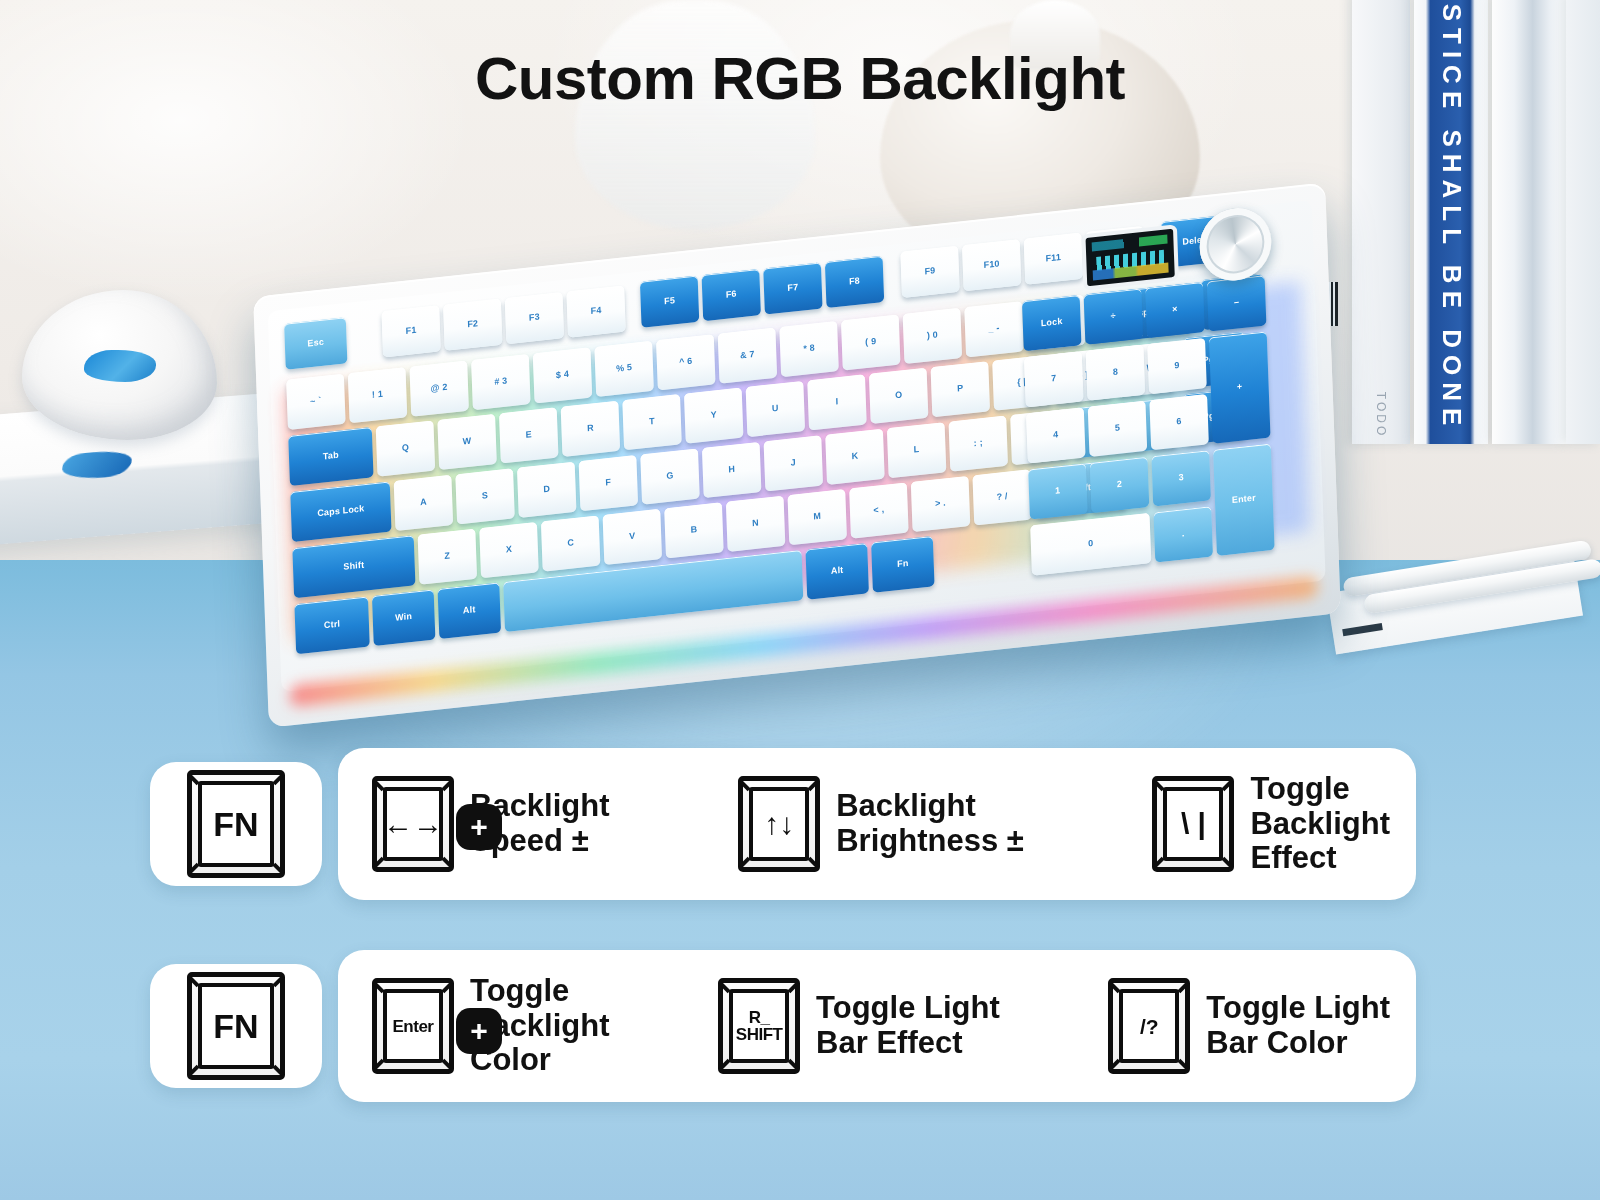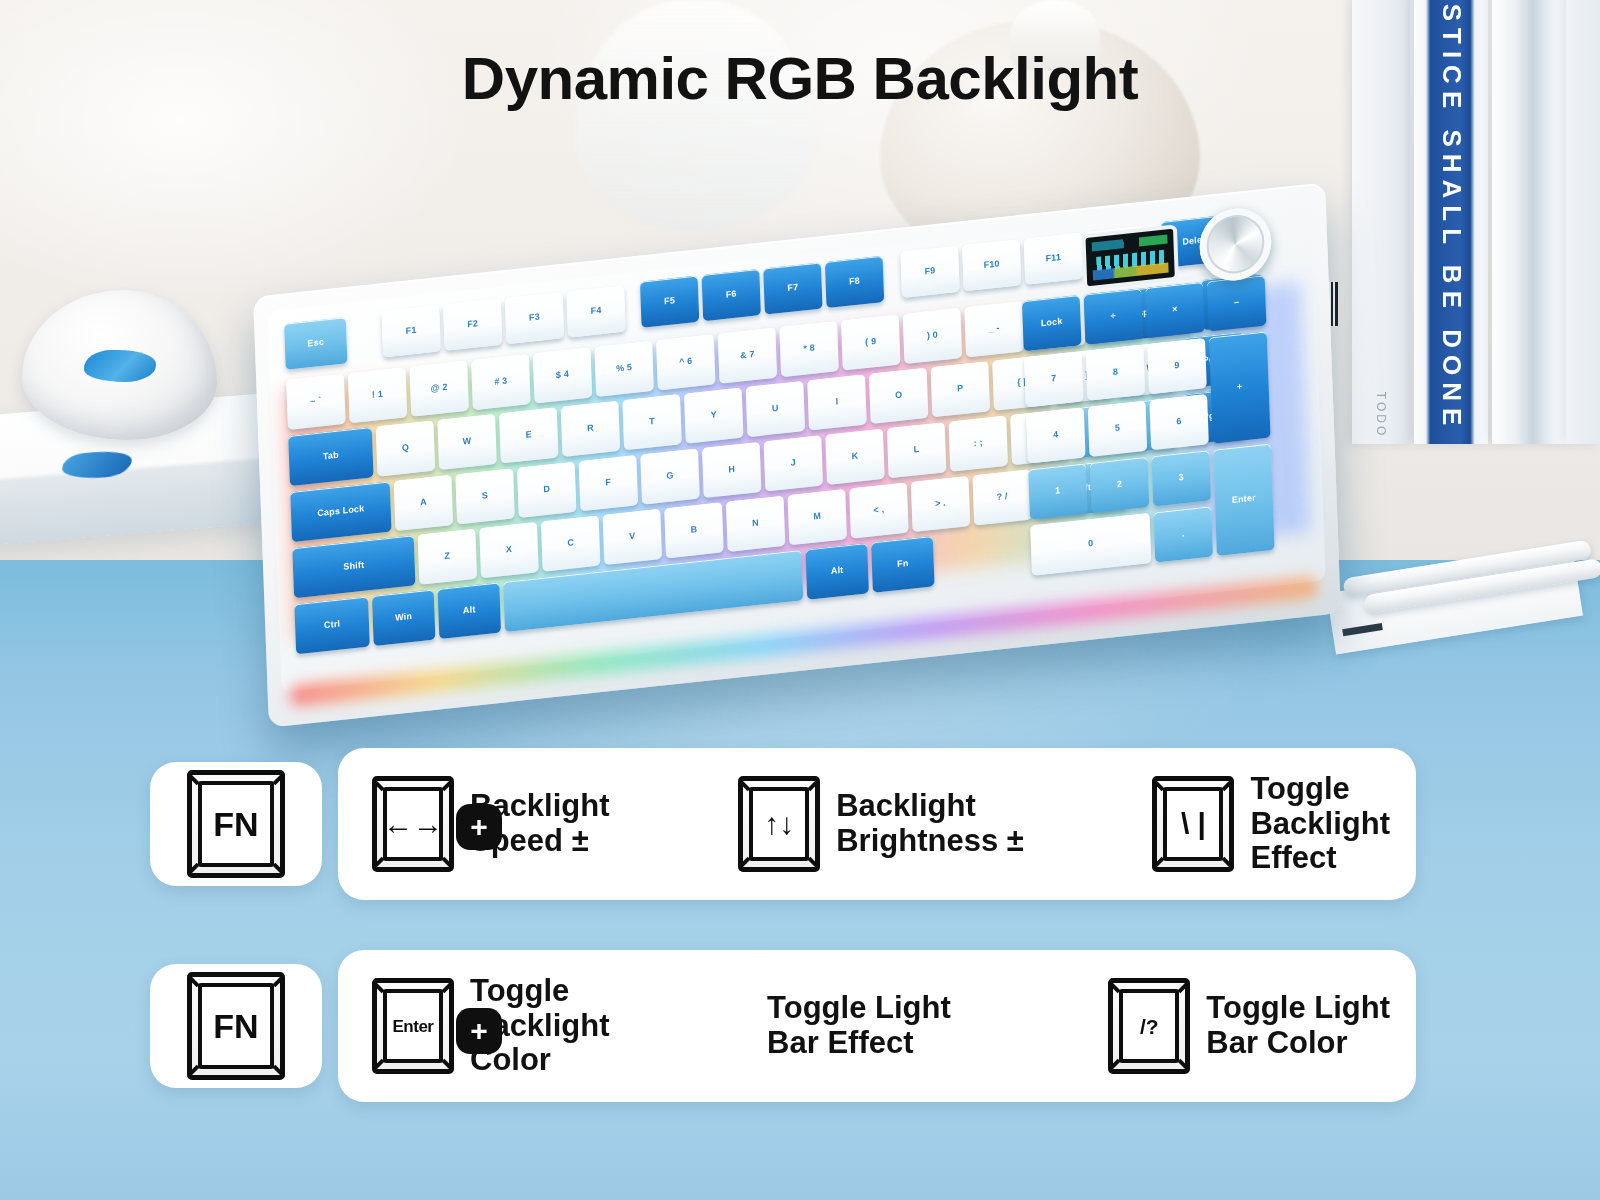--- a/index.html
+++ b/index.html
@@ -427,21 +427,21 @@
         <div class="key lb" style="left: 894px; top: 310px; width: 58px; height: 50px;">.</div>
       </div>
     <div class="kb-screen">
       <div class="s-top"></div>
         <div class="s-mid"></div>
         <div class="s-bot"></div>
     </div>
     <div class="kb-knob"></div>
   </div>
 
-  <div class="headline">Dynamic RGB Backlight</div>
+  <div class="headline">Custom RGB Backlight</div>
 
   <div class="row row1" id="row-0">
       <div class="fn-card">
         <div class="cap fn">
           <div class="outer"></div>
           <span class="bevel-tl"></span>
           <span class="bevel-tr"></span>
           <span class="bevel-bl"></span>
           <span class="bevel-br"></span>
           <div class="inner">
@@ -523,20 +523,31 @@
             <div class="inner">
               <span class="glyph xs">Enter</span>
             </div>
           </div>
           <div class="sc-label">Toggle
 Backlight
 Color</div>
         </div>
         <div class="sp"></div>
         <div class="sc-item">
+          <div class="cap">
+            <div class="outer"></div>
+            <span class="bevel-tl"></span>
+            <span class="bevel-tr"></span>
+            <span class="bevel-bl"></span>
+            <span class="bevel-br"></span>
+            <div class="inner">
+              <span class="glyph xs">R_
+SHIFT</span>
+            </div>
+          </div>
           <div class="sc-label">Toggle Light
 Bar Effect</div>
         </div>
         <div class="sp"></div>
         <div class="sc-item">
           <div class="cap">
             <div class="outer"></div>
             <span class="bevel-tl"></span>
             <span class="bevel-tr"></span>
             <span class="bevel-bl"></span>

